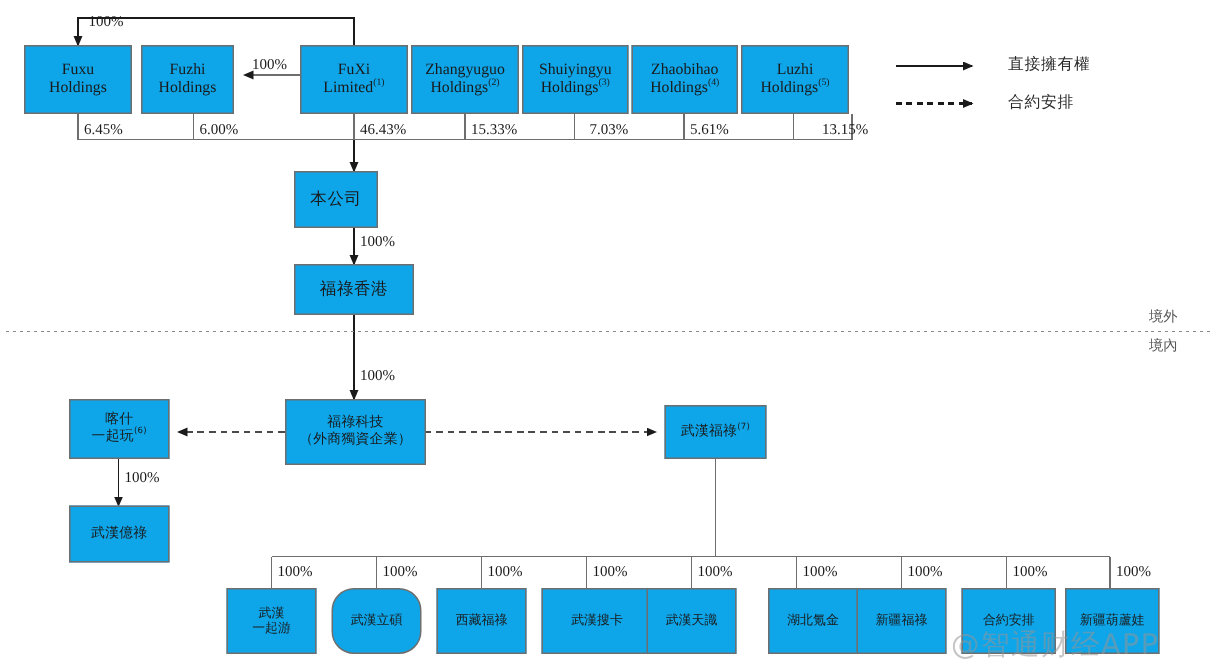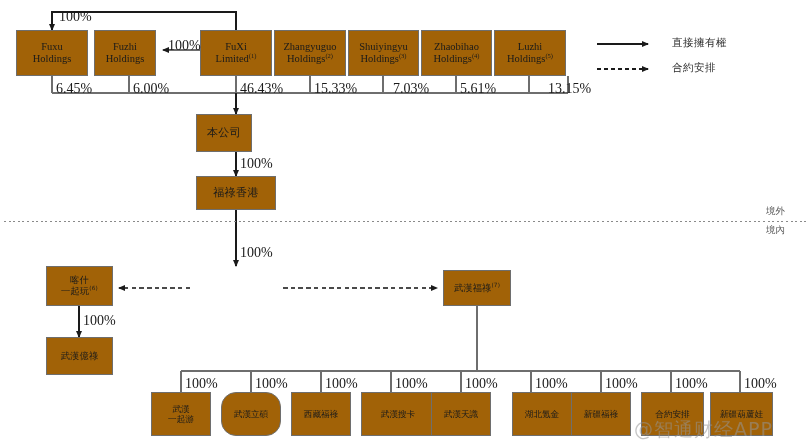--- a/index.html
+++ b/index.html
@@ -23,21 +23,21 @@
     position: absolute;
     left: 0; top: 0;
     width: 811px;
     height: 448px;
     pointer-events: none;
   }
   .node {
     position: absolute;
     box-sizing: border-box;
     border: 1px solid #6e6e6e;
-    background: #a16207;
+    background: #0ea5e9;
     display: flex;
     align-items: center;
     justify-content: center;
     text-align: center;
     line-height: 1.18;
     z-index: 3;
   }
   .node .label {
     display: block;
     width: 100%;
@@ -63,21 +63,21 @@
     letter-spacing: 0px;
   }
   sup {
     font-size: 0.62em;
     vertical-align: super;
     line-height: 0;
   }
   .pct {
     position: absolute;
     font-family: "Liberation Serif", "DejaVu Serif", serif;
-    font-size: 14px;
+    font-size: 10px;
     color: #1a1a1a;
     white-space: nowrap;
     z-index: 4;
   }
   .legend-text {
     position: absolute;
     font-family: "DejaVu Sans", "Liberation Sans", sans-serif;
     font-size: 10.5px;
     color: #2b2b2b;
     white-space: nowrap;
@@ -236,20 +236,26 @@
   <div class="pct" style="left:240px; top:156px;">100%</div>
 
   <div class="node cn" style="left:196px; top:176px; width:80px; height:34px;">
     <span class="label">福祿香港</span>
   </div>
   <div class="pct" style="left:240px; top:245px;">100%</div>
 
   <div class="zone-label" style="left:766px; top:205px;">境外</div>
   <div class="zone-label" style="left:766px; top:224px;">境內</div>
 
+  <div class="node cn-sm" style="left:190px; top:266px; width:94px; height:44px;">
+    <span class="label">
+      <span>福祿科技</span><br>
+      <span>（外商獨資企業）</span>
+    </span>
+  </div>
 
   <div class="node cn-sm" style="left:46px; top:266px; width:67px; height:40px;">
     <span class="label">
       <span>喀什</span><br>
       <span>一起玩</span><sup>(6)</sup>
     </span>
   </div>
   <div class="pct" style="left:83px; top:313px;">100%</div>
 
   <div class="node cn-sm" style="left:46px; top:337px; width:67px; height:38px;">

